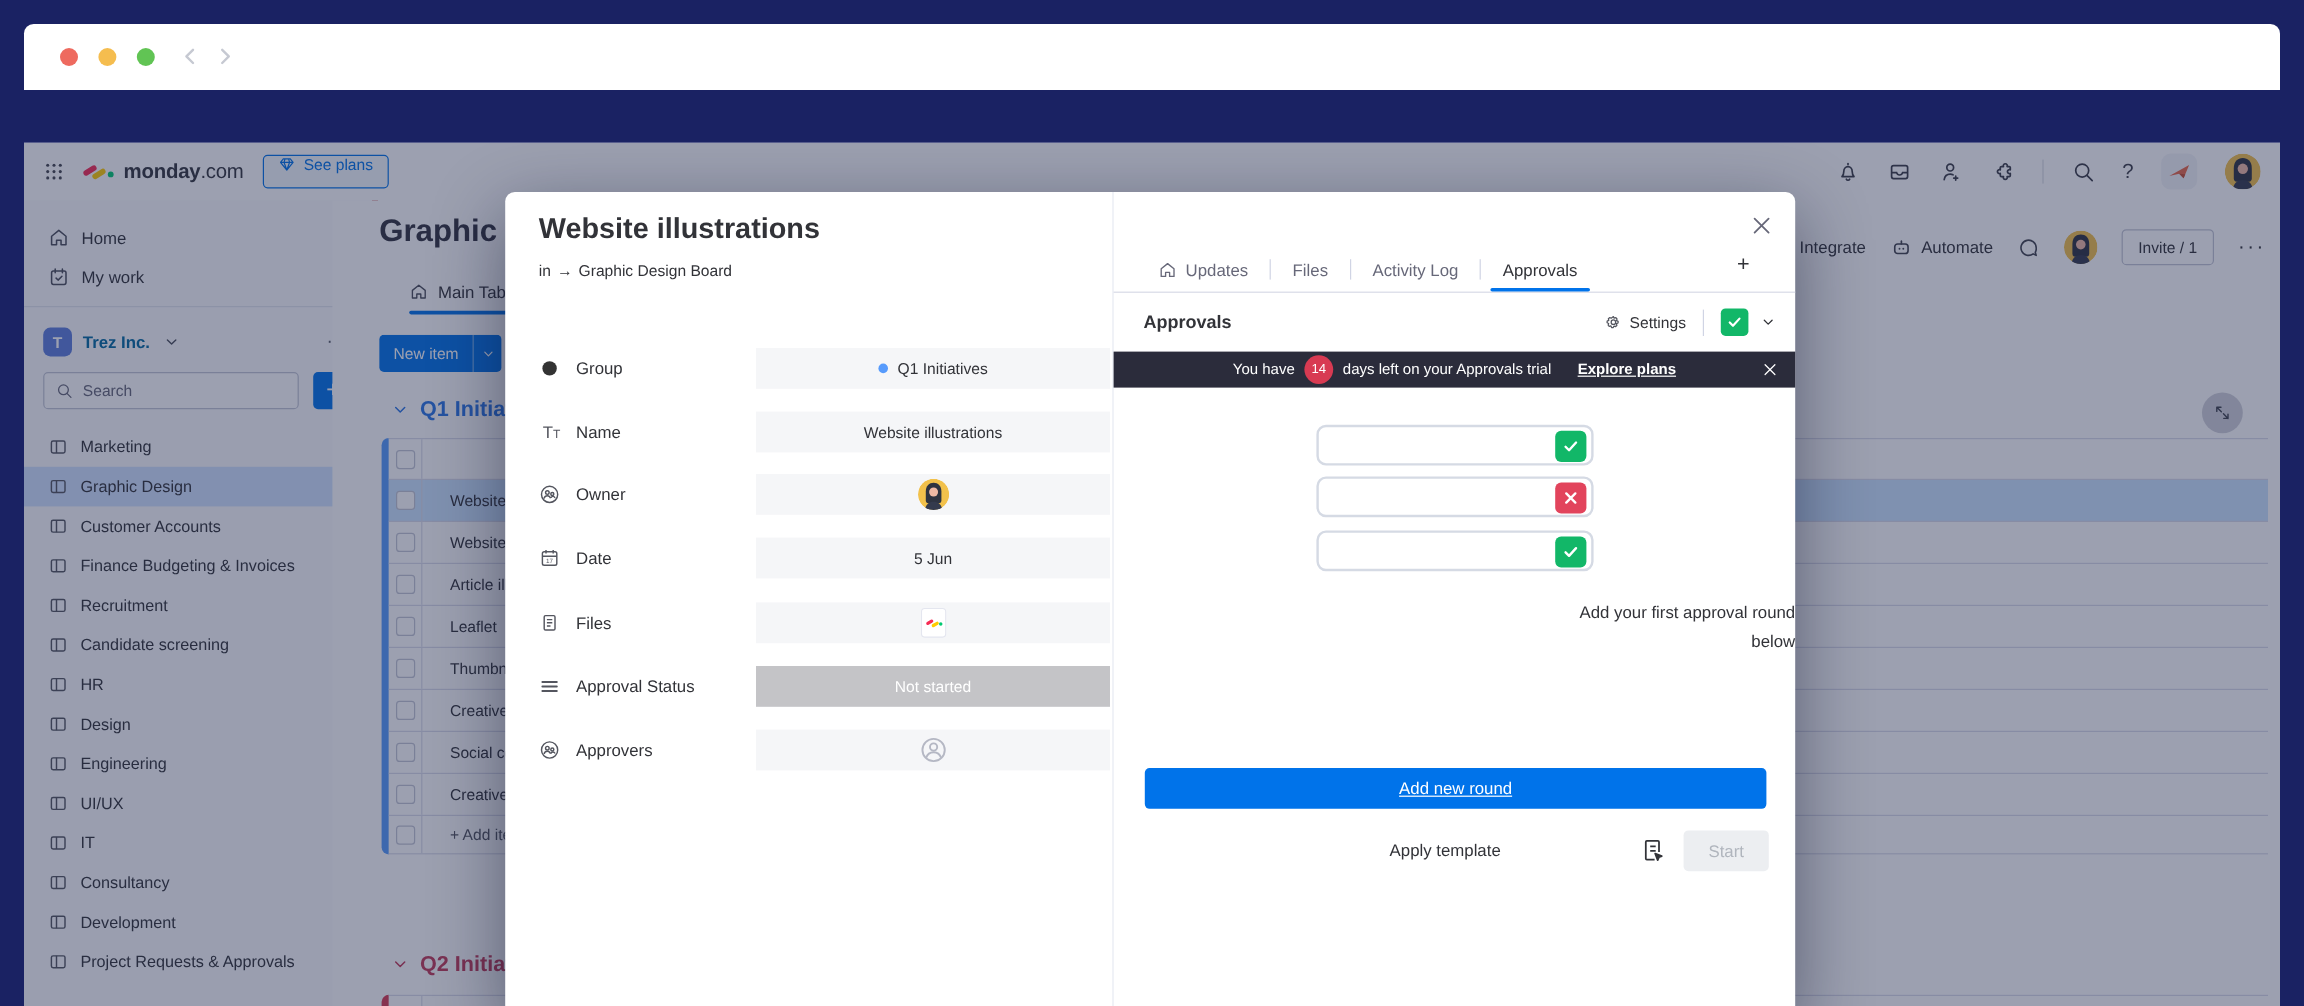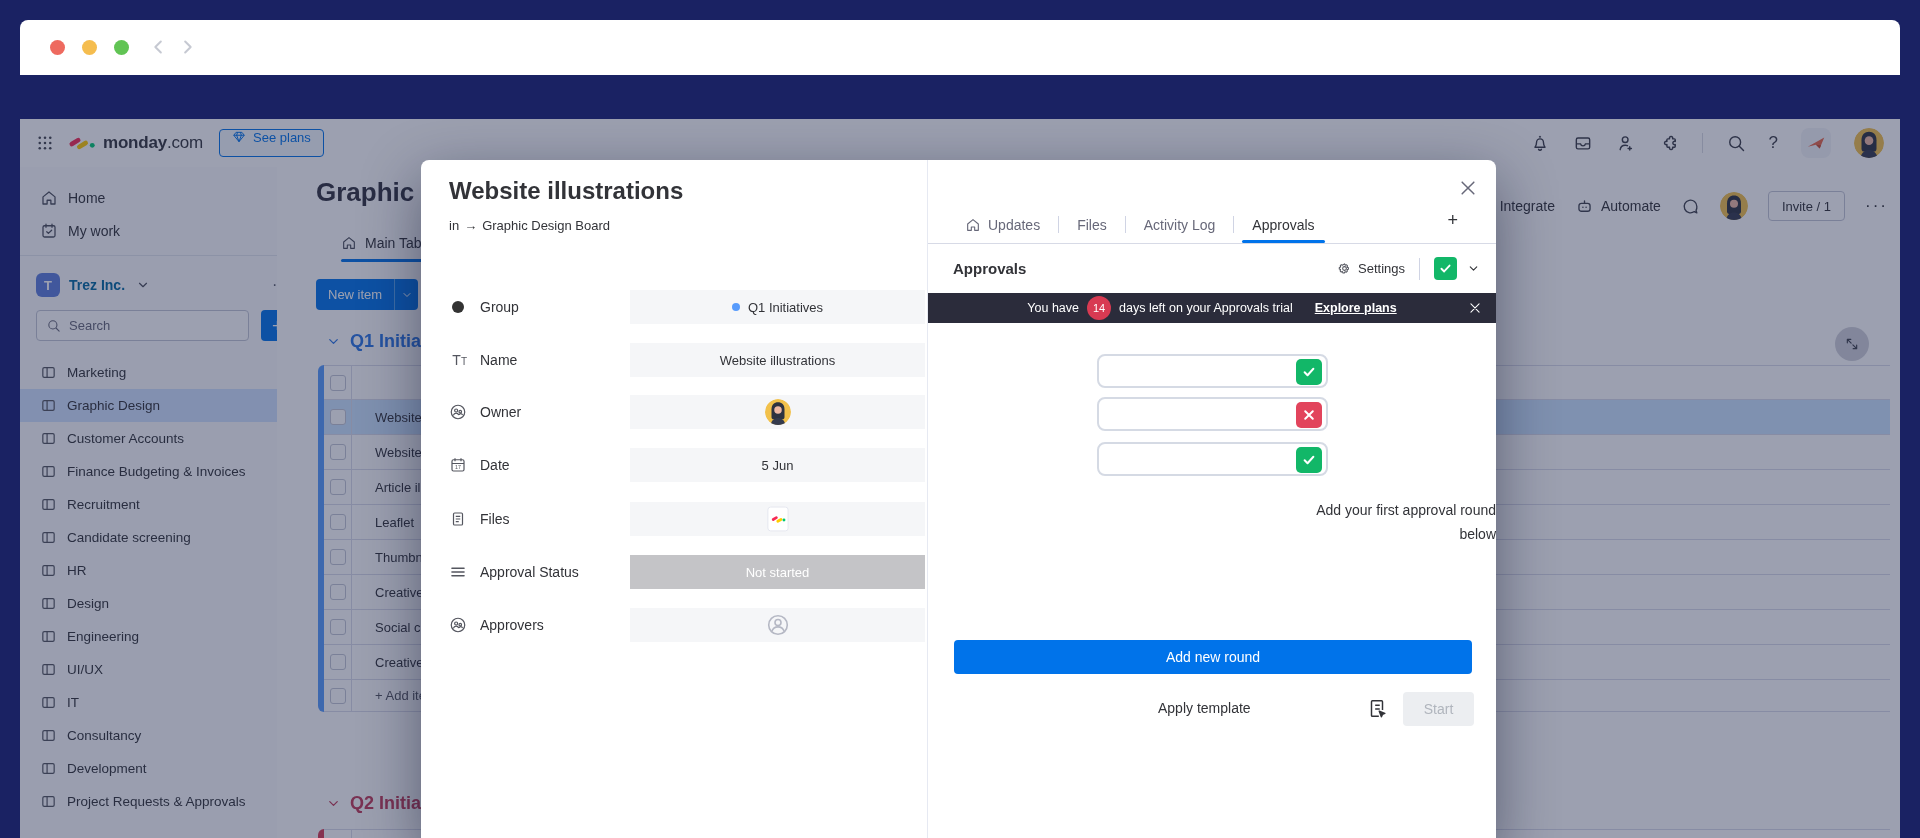--- a/index.html
+++ b/index.html
@@ -125,21 +125,21 @@
   .bpill { width:24px; height:24px; border-radius:50%; background:var(--banner-red); display:flex; align-items:center; justify-content:center; font-size:11px; }
   .blink { text-decoration:underline; font-weight:600; }
   .bclose { position:absolute; right:14px; top:8px; width:14px; height:14px; color:#fff; }
   .rounds { position:absolute; left:0; top:0; }
   .roundbox { position:absolute; left:169px; width:231px; height:34px; border:2px solid #d5dae4; border-radius:8px; background:#fff; }
   .rbadge { position:absolute; right:4px; top:3px; width:26px; height:26px; border-radius:5px; display:flex; align-items:center; justify-content:center; color:#fff; }
   .rbadge .ic { width:14px; height:14px; }
   .rbadge.approved { background:var(--green); }
   .rbadge.rejected { background:var(--red); }
   .emptytext { position:absolute; left:0; top:338px; width:100%; text-align:right; font-size:14px; color:#323338; line-height:24px; }
-  .addround { position:absolute; left:26px; top:480px; width:518px; height:34px; background:var(--accent); border-radius:4px; color:#fff; font-size:14px; display:flex; align-items:center; justify-content:center; }
+  .addround { position:absolute; left:26px; top:480px; width:518px; height:34px; background:var(--accent); border-radius:4px; color:#fff; font-size:14px; display:flex; align-items:center; justify-content:center;text-decoration:underline; }
   .papply { position:absolute; left:230px; top:540px; font-size:14px; color:#323338; }
   .ptplicon { position:absolute; left:438px; top:538px; width:22px; height:22px; color:#323338; }
   .startbtn { position:absolute; left:475px; top:532px; width:71px; height:34px; background:#eceef1; border-radius:4px; color:#b0b5bd; font-size:14px; display:flex; align-items:center; justify-content:center; }
 
   .ic { display:block; }
   svg { display:block; }
 </style>
 </head>
 <body>
 

